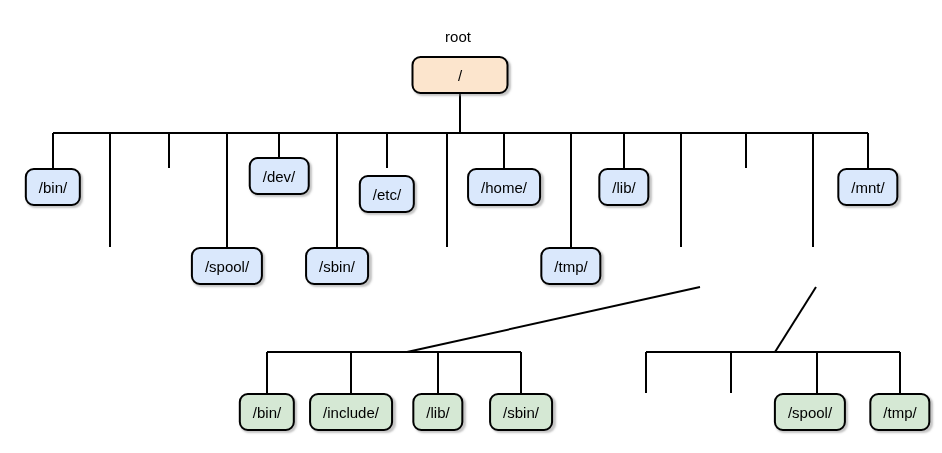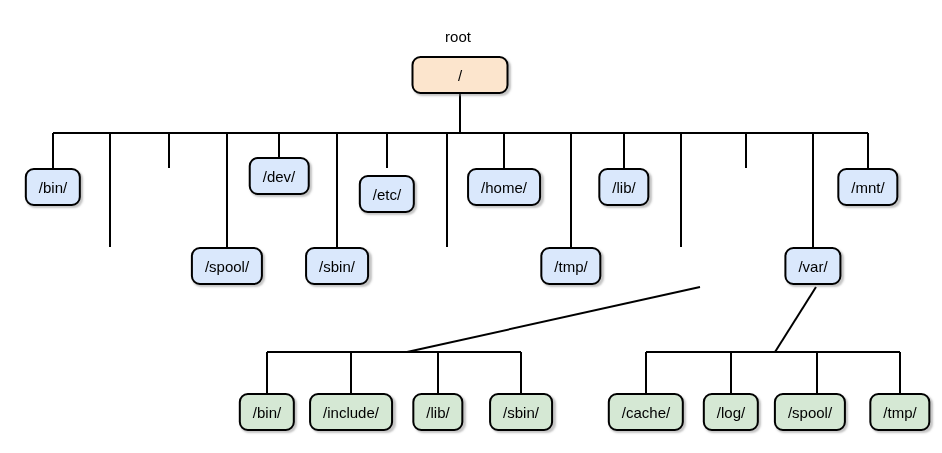--- a/index.html
+++ b/index.html
@@ -82,25 +82,22 @@
   <div class="node lvl1" style="left:53px;  top:168px">/bin/</div>
   <div class="node lvl1" style="left:279px; top:157px">/dev/</div>
   <div class="node lvl1" style="left:387px; top:175px">/etc/</div>
   <div class="node lvl1" style="left:504px; top:168px">/home/</div>
   <div class="node lvl1" style="left:624px; top:168px">/lib/</div>
   <div class="node lvl1" style="left:868px; top:168px">/mnt/</div>
 
   <div class="node lvl1" style="left:227px; top:247px">/spool/</div>
   <div class="node lvl1" style="left:337px; top:247px">/sbin/</div>
   <div class="node lvl1" style="left:571px; top:247px">/tmp/</div>
-  <div class="node lvl1" style="left:813px; top:247px">/var/</div>
 
   <div class="node lvl2" style="left:267px; top:393px">/bin/</div>
   <div class="node lvl2" style="left:351px; top:393px">/include/</div>
   <div class="node lvl2" style="left:438px; top:393px">/lib/</div>
   <div class="node lvl2" style="left:521px; top:393px">/sbin/</div>
 
-  <div class="node lvl2" style="left:646px; top:393px">/cache/</div>
-  <div class="node lvl2" style="left:731px; top:393px">/log/</div>
   <div class="node lvl2" style="left:810px; top:393px">/spool/</div>
   <div class="node lvl2" style="left:900px; top:393px">/tmp/</div>
 
 </div>
 
 </body></html>

